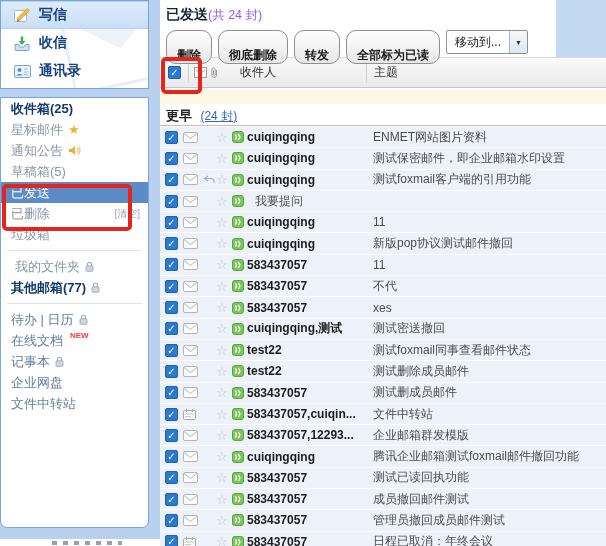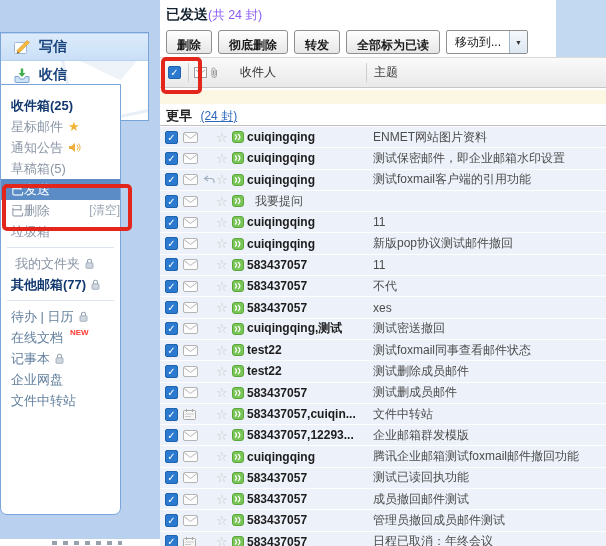--- a/index.html
+++ b/index.html
@@ -3,58 +3,58 @@
 <meta charset="utf-8">
 <style>
   * { margin:0; padding:0; box-sizing:border-box; }
   html,body { width:606px; height:546px; overflow:hidden; background:#fff;
               font-family:"Liberation Sans","DejaVu Sans",sans-serif; }
   body { position:relative; }
 
   
   #sidebar-bg { position:absolute; left:0; top:0; width:160px; height:539px; background:#b9d1ee; }
   #compose-panel { position:absolute; left:0; top:0; width:149px; height:89px;
-                   background:#fff; border:1px solid #7aa5d8; overflow:hidden; z-index:2;margin-top:32px; }
+                   background:#fff; border:1px solid #7aa5d8; overflow:hidden; z-index:2; }
   .watermark { position:absolute; right:-28px; top:6px; width:110px; height:78px;
                border:3px solid #e9eff7; transform:rotate(-12deg); }
   .watermark:before { content:""; position:absolute; left:-4px; top:-4px; border-left:55px solid transparent;
                border-right:55px solid transparent; border-top:42px solid #eef3f9; }
   .cm-item { position:relative; height:28px; display:flex; align-items:center; gap:8px;
              padding-left:12px; color:#17427c; font-size:14px; font-weight:bold; cursor:pointer; }
   .cm-item.active { background:linear-gradient(#ddebfb,#c9dff7);
                     border-top:1px solid #b6d2ef; border-bottom:1px solid #b6d2ef; }
   .cm-icon { width:18px; display:flex; justify-content:center; }
 
-  #folder-panel { position:absolute; left:0; top:84px; width:121px; height:431px; background:#fff;
-                  border:1px solid #7aa5d8; border-radius:0 0 7px 7px; padding-top:10px; z-index:2; }
+  #folder-panel { position:absolute; left:0; top:97px; width:149px; height:431px; background:#fff;
+                  border:1px solid #7aa5d8; border-radius:0 0 7px 7px; padding-top:0; z-index:2; }
   .f-item { height:21px; display:flex; align-items:center; gap:5px; padding-left:10px;
             font-size:13px; color:#8a95a5; cursor:pointer; white-space:nowrap; }
   .f-item.navy-bold { color:#12396f; font-weight:bold; }
   .f-item.link { color:#64809f; }
   .f-item.selected { background:#5b8cc6; color:#fff; }
   .f-item.indent { padding-left:14px; }
-  .f-extra { margin-left:auto; margin-right:0; color:#9aa6b4; font-size:12px; font-weight:normal; }
+  .f-extra { margin-left:auto; margin-right:8px; color:#9aa6b4; font-size:10px; font-weight:normal; }
   .f-div { height:1px; background:#dde3ea; margin:5px 6px; }
   .gold-star { color:#f2b231; font-size:13px; line-height:13px; }
   .new-badge { font-size:8px; color:#ff3b30; font-weight:bold; position:relative; top:-5px; margin-left:2px; }
 
   #bottom-sliver { position:absolute; left:52px; top:541px; width:70px; height:4px; opacity:.7;
                    background:repeating-linear-gradient(90deg,#6b7a8c 0 5px,transparent 5px 11px); }
 
   
   #main { position:absolute; left:160px; top:0; width:446px; height:546px; background:#fff; }
   .blue-corner { position:absolute; left:396px; top:0; width:50px; height:57px; background:#c3d8f1; }
 
   .title-row { position:absolute; left:6px; top:5px; z-index:2; white-space:nowrap; }
   .title-main { font-size:14px; font-weight:bold; color:#14212e; }
   .title-count { font-size:12.5px; color:#8b5cf6; }
 
   .toolbar { position:absolute; left:6px; top:30px; height:24px; display:flex; gap:6px; z-index:3; }
-  .tbtn { height:24px; padding:6px 10px; font-size:12px; font-weight:600; color:#1a1a1a;
-          background:linear-gradient(#fefefe,#e7e7e7); border:1px solid #8f8f8f; border-radius:3px;
+  .tbtn { height:24px; padding:16px 10px; font-size:12px; font-weight:600; color:#1a1a1a;
+          background:linear-gradient(#fefefe,#e7e7e7); border:1px solid #8f8f8f; border-radius:10px;
           cursor:pointer; font-family:inherit; }
   .dd { display:flex; height:24px; border:1px solid #8f8f8f; border-radius:2px; background:#fff;
         align-items:center; overflow:hidden; cursor:pointer; }
   .dd-label { padding:0 8px; font-size:12px; color:#1a1a1a; min-width:46px; }
   .dd-arrow { width:18px; height:100%; display:flex; align-items:center; justify-content:center;
               background:linear-gradient(#f6f9fc,#dce6f1); border-left:1px solid #9fb6cf;
               font-size:7px; color:#333; }
 
   .table-header { position:absolute; left:0; top:57px; right:0; height:31px;
                   background:linear-gradient(#fafafa,#e9e9e9);

